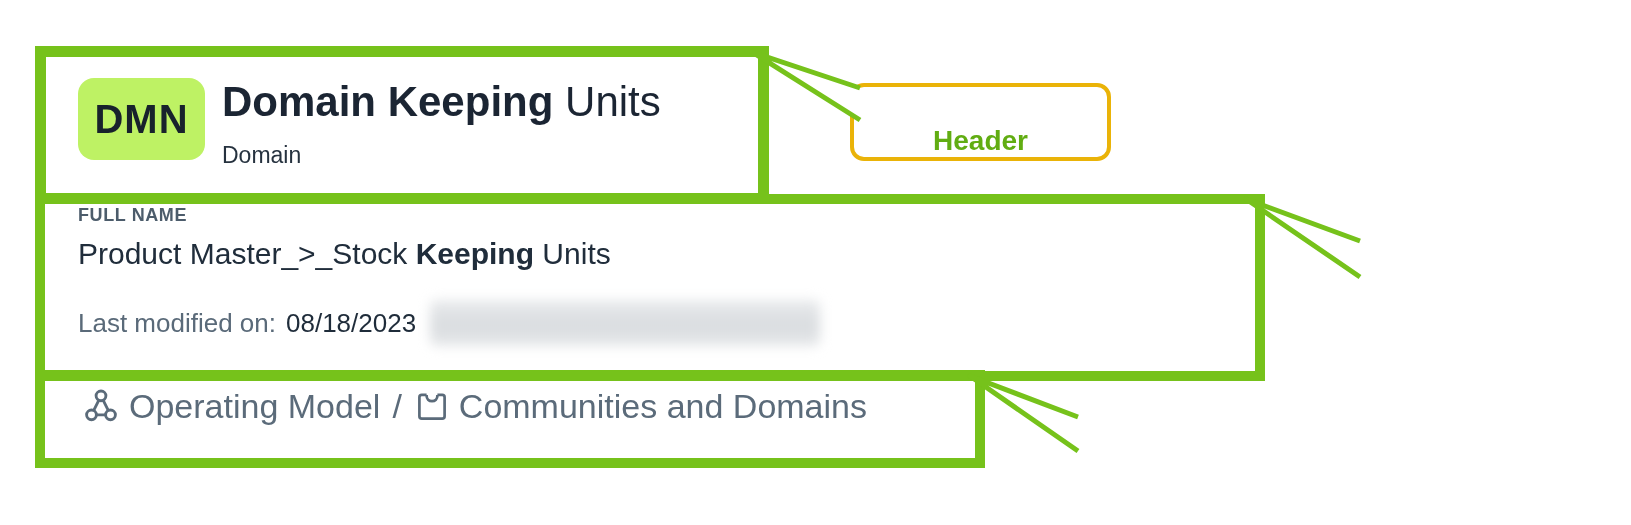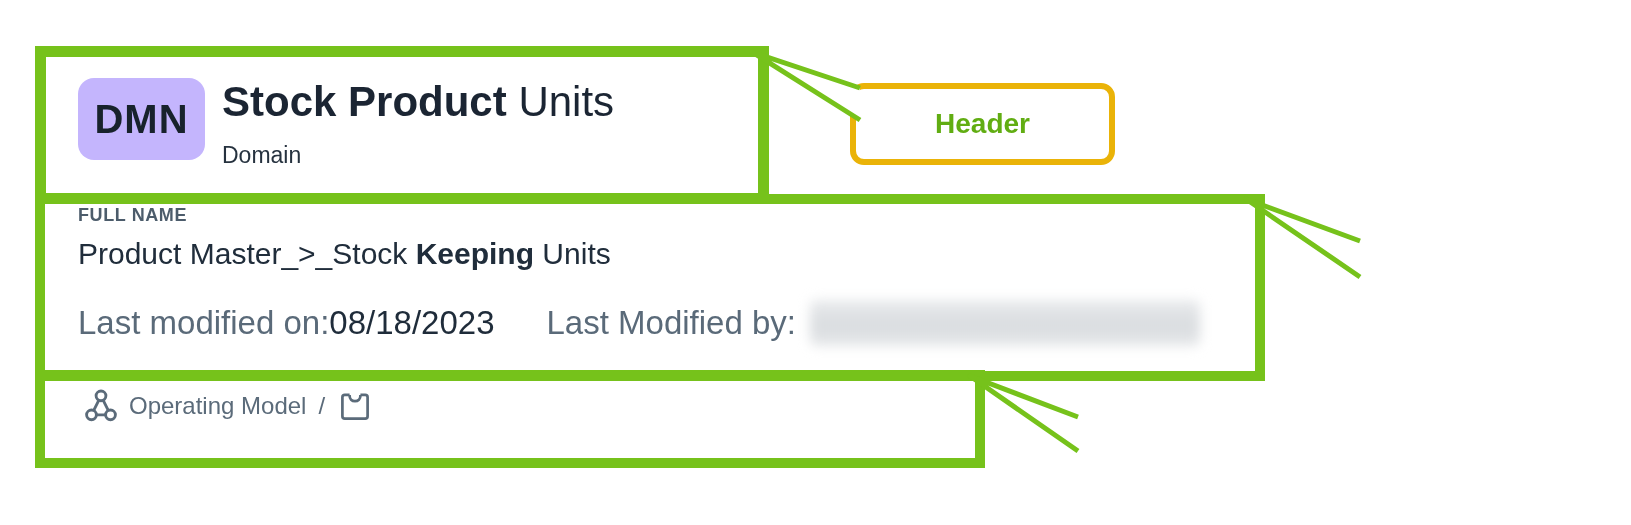--- a/index.html
+++ b/index.html
@@ -3,92 +3,91 @@
 <meta charset="utf-8">
 <style>
   html,body{margin:0;padding:0;background:#ffffff;}
   body{font-family:"Liberation Sans", sans-serif; -webkit-font-smoothing:antialiased;}
   .stage{position:relative;width:1631px;height:525px;background:#ffffff;overflow:hidden;}
 
   
   .abs{position:absolute;}
   .badge{
     left:78px;top:78px;width:127px;height:82px;border-radius:16px;
-    background:#c4b5fd;color:#18222c;font-size:40px;font-weight:600;
+    background:#bef264;color:#18222c;font-size:40px;font-weight:600;
     display:flex;align-items:center;justify-content:center;letter-spacing:1px;
     z-index:1;
   }
   .title{left:222px;top:78px;font-size:42px;line-height:48px;color:#1b2533;z-index:1;white-space:nowrap;}
   .title .b{font-weight:700;}
   .title .r{font-weight:400;}
   .subtitle{left:222px;top:137px;font-size:23px;line-height:36px;color:#26323f;z-index:1;}
 
   .fullname-label{left:78px;top:205px;font-size:18px;font-weight:700;letter-spacing:0.6px;color:#4c5c6b;z-index:1;}
   .fullname-value{left:78px;top:235px;font-size:30px;line-height:38px;color:#202d3b;z-index:1;white-space:nowrap;}
   .fullname-value .b{font-weight:700;margin-top:28px;}
 
-  .modified-row{left:78px;top:297px;height:52px;display:flex;align-items:center;z-index:1;font-size:33px;white-space:nowrap;}
+  .modified-row{left:78px;top:297px;height:52px;display:flex;align-items:center;z-index:1;font-size:26px;white-space:nowrap;}
   .muted{color:#5a6a79;}
   .dark{color:#1f2c3a;}
-  .date{}
+  .date{margin-left:10px;}
   .by-label{margin-left:52px;}
   .redacted{
     margin-left:14px;width:390px;height:46px;border-radius:6px;
     background:linear-gradient(180deg,#e9ebed 0%,#d9dcdf 55%,#e6e8ea 100%);
     filter:blur(6px);
   }
 
   .footer-row{left:82px;top:382px;height:48px;display:flex;align-items:center;z-index:1;
-    font-size:24px;color:#5b6b7a;white-space:nowrap;}
+    font-size:34px;color:#5b6b7a;white-space:nowrap;}
   .footer-row .crumb{margin-left:9px;}
   .footer-row .slash{margin:0 12px;}
   .footer-row svg{display:block;}
   .footer-row .icon2{margin-left:0;}
 
   
   .region{position:absolute;border:11px solid #76c21b;z-index:5;background:transparent;}
   .region.header-region{left:35px;top:46px;width:712px;height:136px;}
   .region.body-region{left:35px;top:194px;width:1210px;height:167px;border-width:10px;}
   .region.footer-region{left:35px;top:370px;width:930px;height:78px;border-width:10px;}
 
   
   .callout{
-    position:absolute;border:6px solid #eab308;border-radius:14px;background:#ffffff;
-    color:#61ad12;font-weight:700;font-size:28px;display:flex;align-items:center;justify-content:center;
+    position:absolute;border:4px solid #eab308;border-radius:14px;background:#ffffff;
+    color:#61ad12;font-weight:700;font-size:28px;display:flex;align-items:flex-end;justify-content:center;
     z-index:6;
   }
   .callout.header-callout{left:850px;top:83px;width:253px;height:70px;}
   .callout.body-callout{left:1352px;top:231px;width:249px;height:77px;}
   .callout.footer-callout{left:1070px;top:408px;width:255px;height:75px;}
 
   .pointer-layer{position:absolute;left:0;top:0;width:1631px;height:525px;z-index:7;pointer-events:none;}
 </style>
 </head>
 <body>
 
 <div class="stage">
 
   <div class="abs badge">DMN</div>
 
   <div class="abs title">
-    <span class="b">Stock Product</span><span class="r"> Units</span>
+    <span class="b">Domain Keeping</span><span class="r"> Units</span>
   </div>
 
   <div class="abs subtitle">Domain</div>
 
   <div class="abs fullname-label">FULL NAME</div>
 
   <div class="abs fullname-value">
     <span>Product Master_&gt;_Stock </span><span class="b">Keeping</span><span> Units</span>
   </div>
 
   <div class="abs modified-row">
     <span class="muted">Last modified on:</span>
     <span class="dark date">08/18/2023</span>
-    <span class="muted by-label">Last Modified by:</span>
     <span class="redacted"></span>
   </div>
 
   <div class="abs footer-row">
     <span>
       <svg width="38" height="38" viewBox="0 0 24 24" fill="none">
         <path d="M12 5.6 L6 17.6 L18 17.6 Z" stroke="#5b6b7a" stroke-width="1.8" stroke-linejoin="round" fill="none"></path>
         <circle cx="12" cy="5.6" r="3.1" fill="#ffffff" stroke="#5b6b7a" stroke-width="1.8"></circle>
         <circle cx="6" cy="17.6" r="3.1" fill="#ffffff" stroke="#5b6b7a" stroke-width="1.8"></circle>
         <circle cx="18" cy="17.6" r="3.1" fill="#ffffff" stroke="#5b6b7a" stroke-width="1.8"></circle>
@@ -96,20 +95,21 @@
     </span>
     <span class="crumb">Operating Model</span>
     <span class="slash">/</span>
     <span class="icon2">
       <svg width="36" height="36" viewBox="0 0 24 24" fill="none">
         <rect x="3.6" y="4.6" width="16.8" height="15.8" rx="1.6" stroke="#5b6b7a" stroke-width="1.8" fill="none"></rect>
         <path d="M8.4 2.6 L8.4 5.2 C8.4 7.3 9.9 8.8 12 8.8 C14.1 8.8 15.6 7.3 15.6 5.2 L15.6 2.6 Z" fill="#ffffff" stroke="none"></path>
         <path d="M8.4 4.6 L8.4 5.2 C8.4 7.3 9.9 8.8 12 8.8 C14.1 8.8 15.6 7.3 15.6 5.2 L15.6 4.6" stroke="#5b6b7a" stroke-width="1.8" fill="none"></path>
       </svg>
     </span>
+    <span class="crumb">Communities and Domains</span>
   </div>
 
   <div class="region header-region"></div>
   <div class="region body-region"></div>
   <div class="region footer-region"></div>
 
   <div class="callout header-callout">
     <span>Header</span>
   </div>
 

